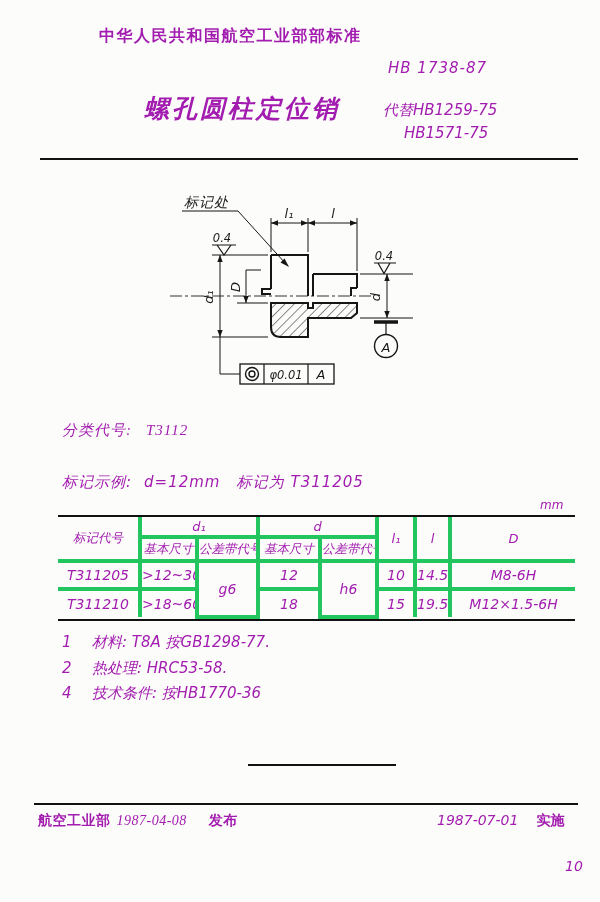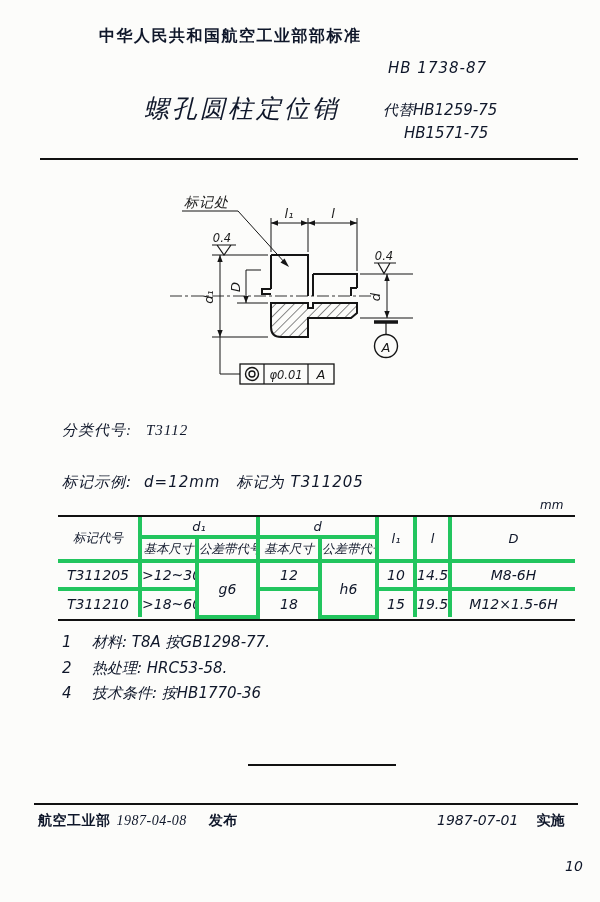--- a/index.html
+++ b/index.html
@@ -1,28 +1,28 @@
 <!DOCTYPE html>
 <html><head>
 <meta charset="utf-8">
 <style>
   * { margin:0; padding:0; box-sizing:border-box; }
   body { background:#888; }
   .page {
     position:relative; width:600px; height:902px; margin:0 auto;
-    background:#fcfcfa; color:#0f172a; overflow:hidden;
+    background:#fcfcfa; color:#a21caf; overflow:hidden;
     font-family:"Liberation Serif", serif;
   }
   .print { font-family:"Liberation Serif", serif; }
   .hand  { font-family:"DejaVu Sans", sans-serif; font-style:italic; }
   .abs { position:absolute; }
 
   .org-title { left:99px; top:26px; font-size:16px; font-weight:bold; letter-spacing:1.5px; }
   .std-no { left:388px; top:59px; font-size:15px; letter-spacing:1px; }
-  .doc-title { left:144px; top:92px; font-size:25px; font-weight:normal; letter-spacing:3px; }
+  .doc-title { left:144px; top:92px; font-size:25px; font-weight:bold; letter-spacing:3px; }
   .repl1 { left:383px; top:101px; font-size:15px; }
   .repl2 { left:404px; top:124px; font-size:15px; }
   .rule-top { left:40px; top:158px; width:538px; height:2px; background:#111; }
 
   .class-line { left:62px; top:421px; font-size:15px; letter-spacing:1px;font-family:Liberation Serif, serif; }
   .class-line .val { margin-left:14px; }
   .example-line { left:62px; top:473px; font-size:15px; letter-spacing:1px; }
   .example-line .mid { margin-left:16px; }
   .example-line .code { margin-left:6px; }
 

